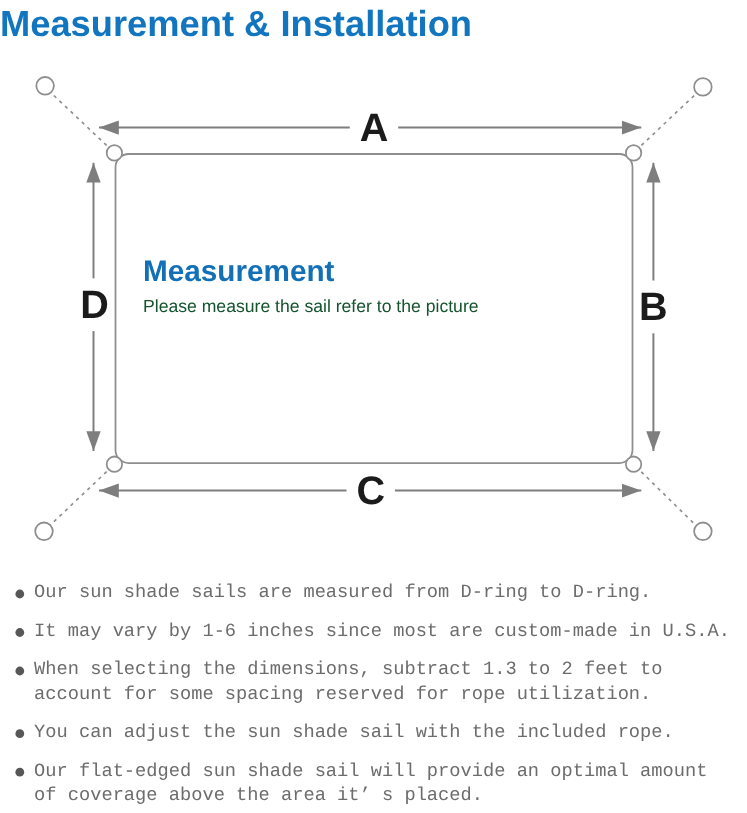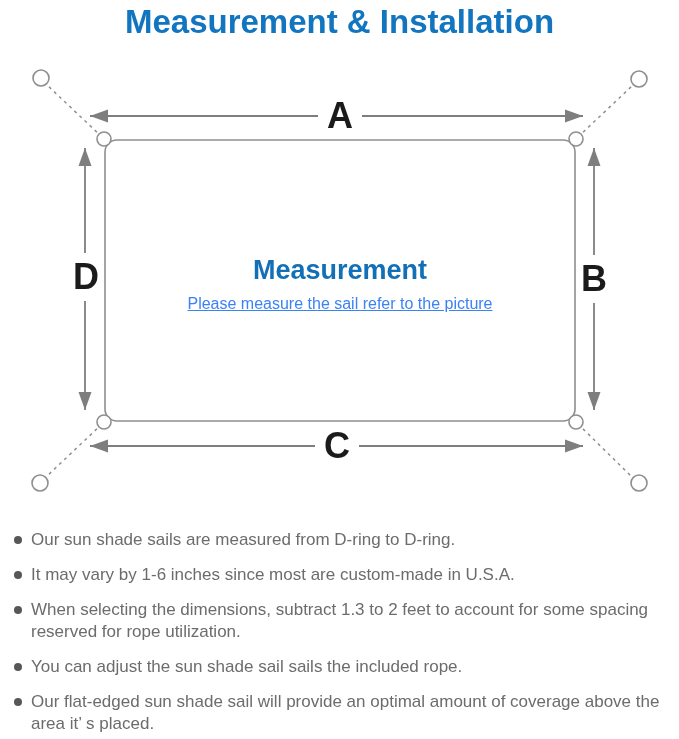--- a/index.html
+++ b/index.html
@@ -2,49 +2,49 @@
 <html><head>
 <meta charset="utf-8">
 <style>
   html,body{margin:0;padding:0;background:#ffffff;}
   .stage{
     position:relative;width:679px;height:739px;background:#ffffff;
     font-family:"Liberation Sans", sans-serif;overflow:hidden;
   }
   .page-title{
     position:absolute;top:0;left:0;width:679px;height:44px;
-    text-align:center;font-size:33px;font-weight:bold;color:#1275bf;
+    font-size:33px;font-weight:bold;color:#1275bf;
     line-height:44px;letter-spacing:0px;
   }
   .diagram-svg{position:absolute;left:0;top:0;width:679px;height:739px;}
   .dim-label{
     position:absolute;transform:translate(-50%,-50%);
     font-size:36px;font-weight:bold;color:#1b1b1b;background:#ffffff;
     line-height:1;padding:2px 9px;
   }
   .dim-label.vert{padding:6px 3px;}
   .center-text{
-    position:absolute;left:340px;top:284px;transform:translate(-50%,-50%);
-    width:420px;text-align:center;color:#1370b7;
+    position:absolute;left:340px;top:260px;transform:translate(-50%,-50%);
+    width:420px;color:#1370b7;
   }
   .center-title{font-size:27px;font-weight:bold;line-height:32px;}
-  .center-subtitle{font-size:16px;color:#3b82f6;margin-top:8px;line-height:20px;text-decoration:underline;}
+  .center-subtitle{font-size:16px;color:#14532d;margin-top:8px;line-height:20px;}
   .notes{
     position:absolute;left:10px;top:529px;width:664px;
     list-style:none;margin:0;padding:0;
   }
   .notes li{
     display:flex;align-items:flex-start;
     margin-bottom:13px;color:#6c6c6c;font-size:17px;line-height:22px;
   }
   .notes .dot{
     flex:0 0 auto;width:8px;height:8px;border-radius:50%;
     background:#575757;margin:7px 9px 0 4px;
   }
-  .notes .txt{flex:1 1 auto;max-width:640px;}
+  .notes .txt{flex:1 1 auto;max-width:640px;font-family:Liberation Mono, monospace;}
 </style>
 </head>
 <body>
 
 <div class="stage">
 
   <div class="page-title">Measurement &amp; Installation</div>
 
   <svg class="diagram-svg" viewBox="0 0 679 739" xmlns="http://www.w3.org/2000/svg">
     <defs>
@@ -101,21 +101,21 @@
     <li>
       <span class="dot"></span>
       <span class="txt">It may vary by 1-6 inches since most are custom-made in U.S.A.</span>
     </li>
     <li>
       <span class="dot"></span>
       <span class="txt">When selecting the dimensions, subtract 1.3 to 2 feet to account for some spacing reserved for rope utilization.</span>
     </li>
     <li>
       <span class="dot"></span>
-      <span class="txt">You can adjust the sun shade sail sails the included rope.</span>
+      <span class="txt">You can adjust the sun shade sail with the included rope.</span>
     </li>
     <li>
       <span class="dot"></span>
       <span class="txt">Our flat-edged sun shade sail will provide an optimal amount of coverage above the area it’ s placed.</span>
     </li>
   </ul>
 
 </div>
 
 </body></html>

